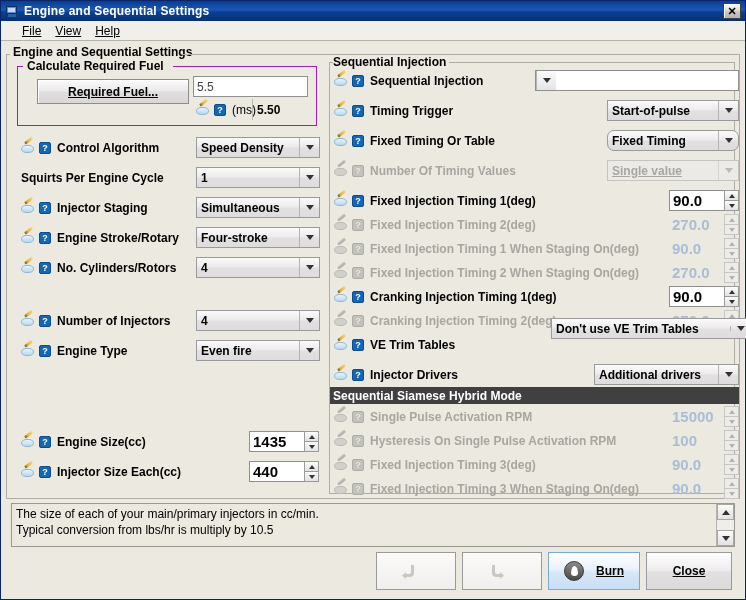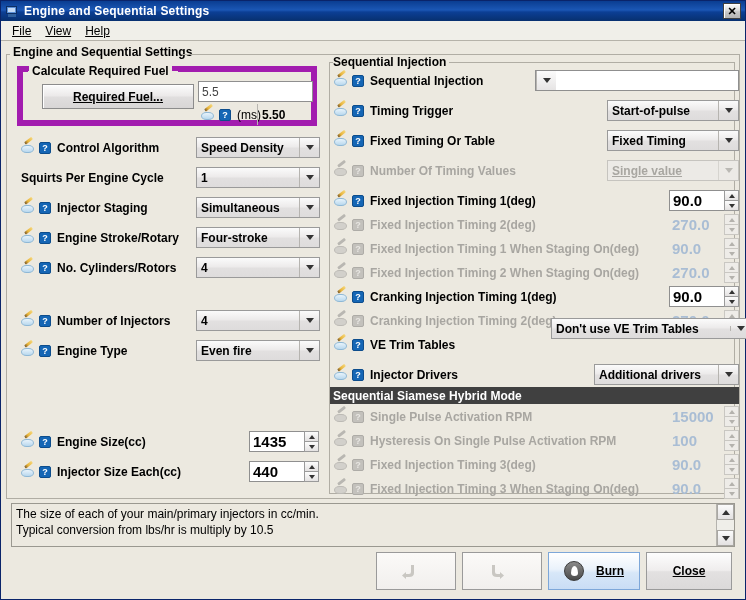--- a/index.html
+++ b/index.html
@@ -52,21 +52,21 @@
     display:flex;align-items:center;justify-content:center;
     font-size:11px;font-weight:bold;color:#000;line-height:1;
     box-sizing:border-box;cursor:default;
   }
   
   .menubar{
     height:20px;flex:0 0 20px;
     background:#f0efe9;
     border-bottom:1px solid #b5b2a9;
     display:flex;align-items:center;
-    padding-left:4px;box-sizing:border-box;
+    padding-left:14px;box-sizing:border-box;
   }
   .menu-item{
     padding:1px 7px;font-size:12px;color:#000;cursor:default;
   }
   .menu-item u{text-decoration:underline;}
   
   .content{
     flex:1;background:#ece9e0;
     position:relative;
     padding:4px 5px 0 5px;box-sizing:border-box;
@@ -90,21 +90,21 @@
   }
   .outer-group:after{
     content:"";position:absolute;right:0;top:0;left:175px;height:1px;background:#b0ada4;
   }
   .columns{display:flex;height:100%;}
   .col-left{width:322px;flex:0 0 322px;position:relative;}
   .col-right{flex:1;position:relative;}
   
   .group{
     position:absolute;
-    border:6px solid #a21caf;
+    border:1px solid #a21caf;
     box-sizing:border-box;
   }
   .group .glabel{
     position:absolute;top:-8px;left:6px;background:#ece9e0;padding:0 3px;
     font-weight:bold;font-size:12px;color:#000;white-space:nowrap;
   }
   .group .gcut{
     position:absolute;top:-1px;left:5px;height:1px;background:#ece9e0;
   }
   
@@ -568,21 +568,21 @@
                 <span class="ic ic-pencil">
                   <span class="blob"></span>
                   <span class="pen"></span>
                 </span>
                 <span class="ic ic-help">
                   <span class="sq">?</span>
                 </span>
               </span>
             <span class="lbl">Fixed Timing Or Table</span>
           </div>
-          <div class="combo" style="left:278px;top:76px;width:132px;">
+          <div class="combo" style="left:278px;top:76px;width:132px;border-radius:7px;">
             <span class="val">Fixed Timing</span>
             <span class="arw">
                 <i></i>
               </span>
           </div>
 
           <div class="row" style="left:5px;top:106px;">
             <span class="icons">
                 <span class="ic ic-pencil dim">
                   <span class="blob"></span>

